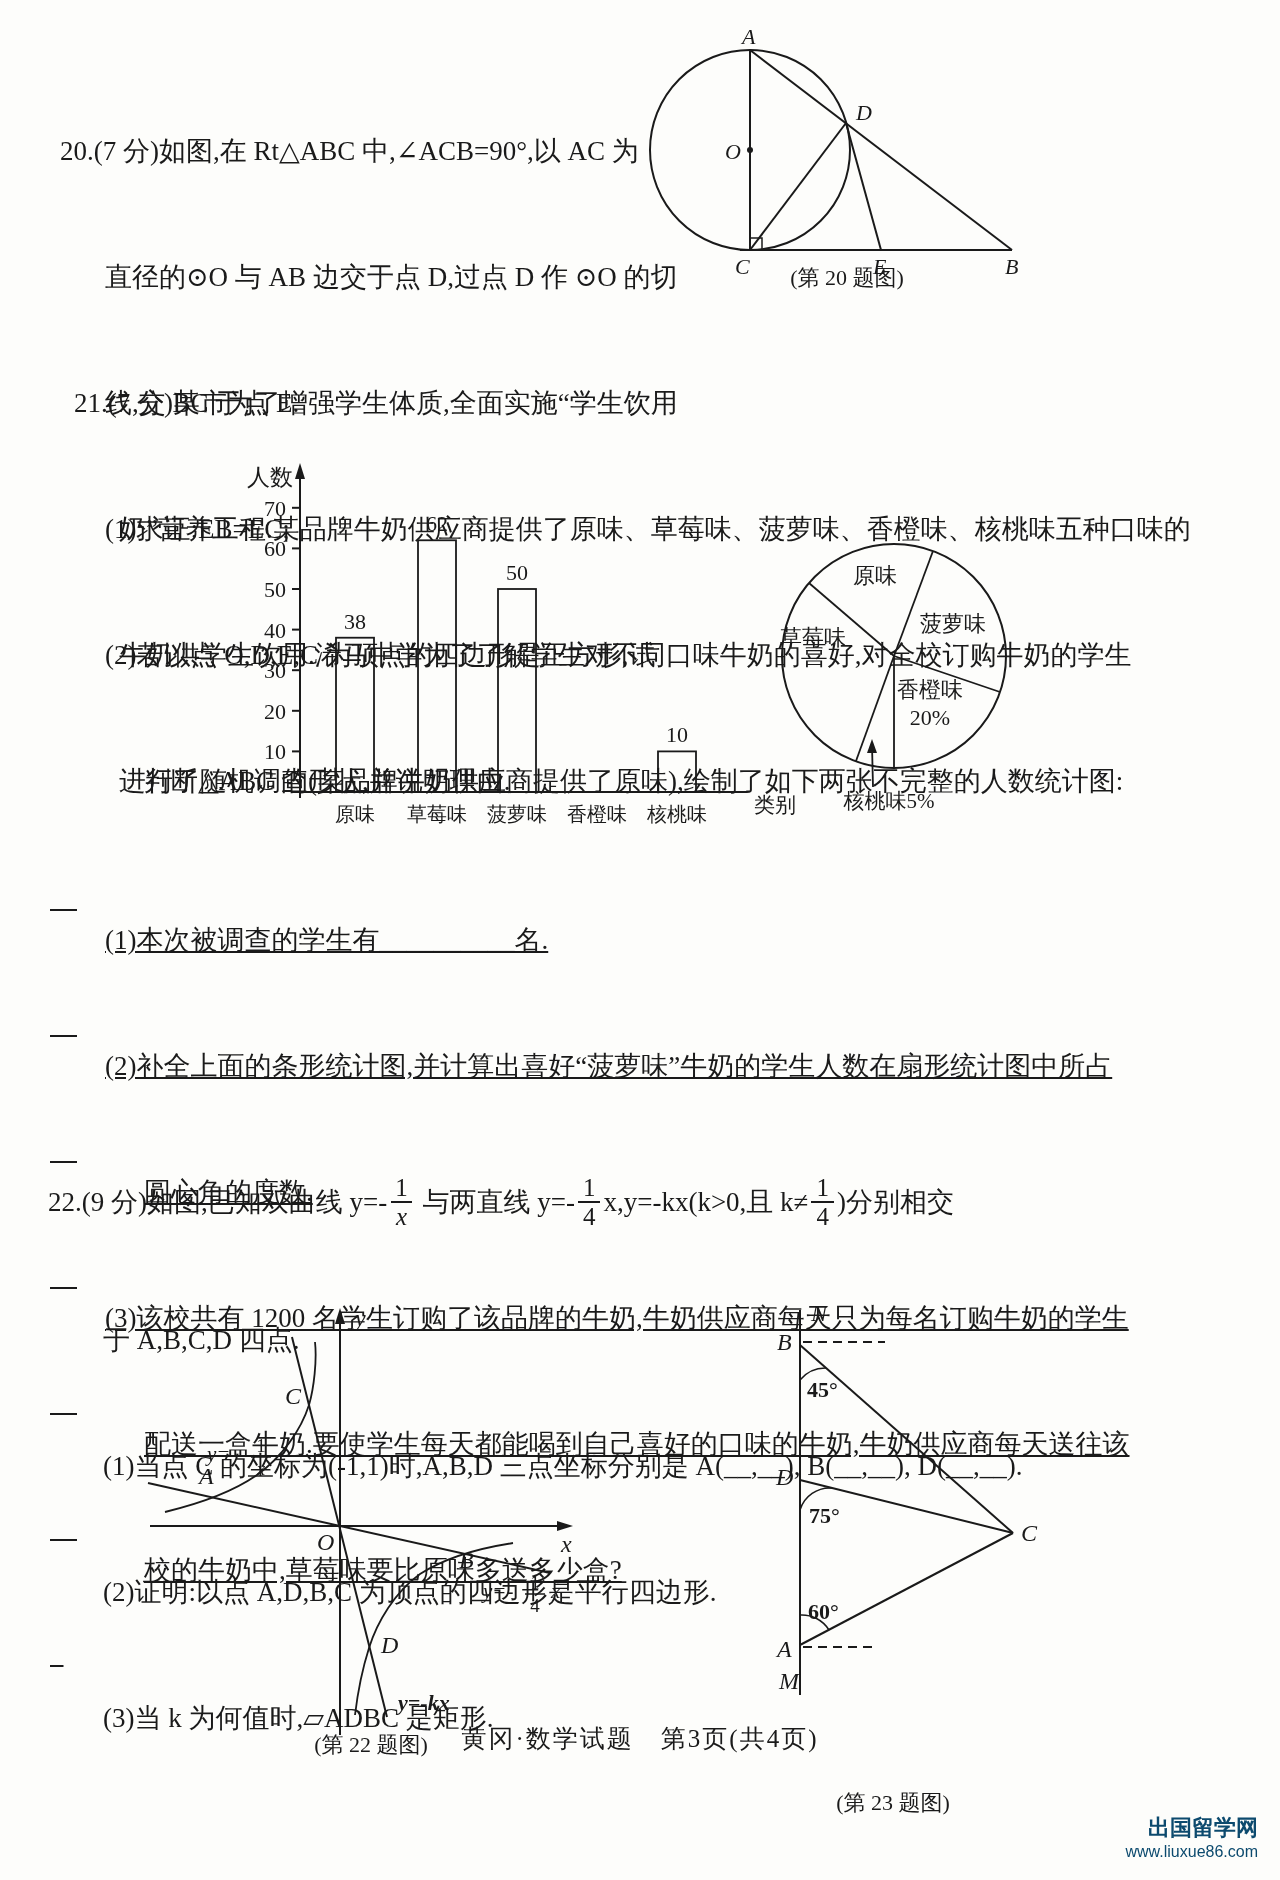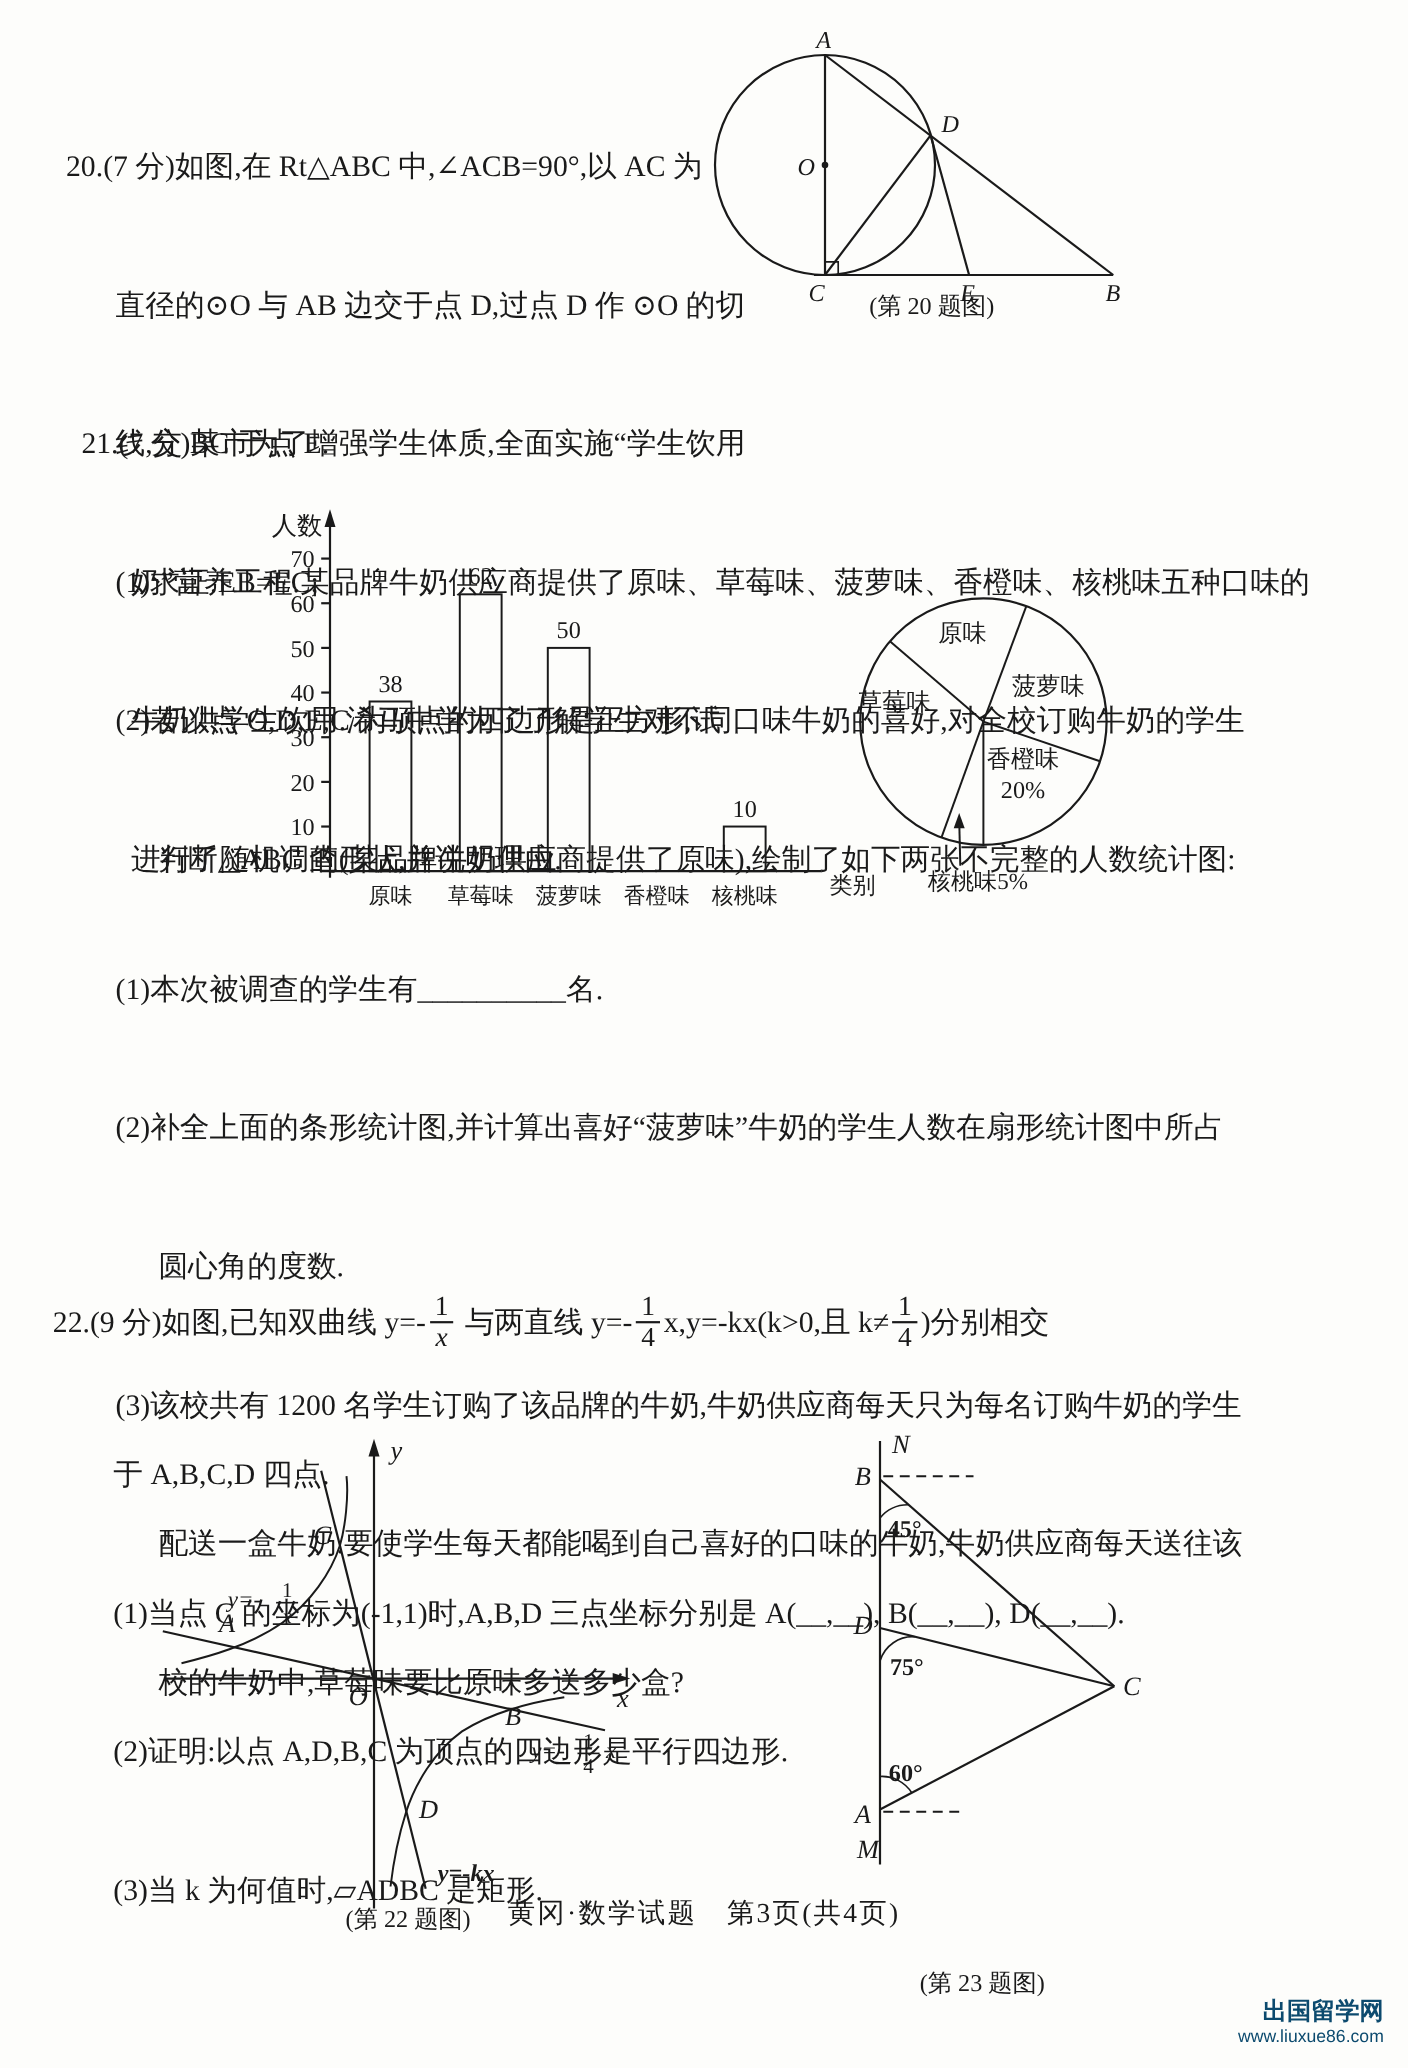--- a/index.html
+++ b/index.html
@@ -107,21 +107,21 @@
     <line x1="118" y1="272" x2="117" y2="230" stroke="#1a1a1a" stroke-width="1.8"></line>
     <polygon points="117,224 112,238 122,238" fill="#1a1a1a"></polygon>
     <text x="120" y="68" font-size="22" text-anchor="middle">原味</text>
     <text x="198" y="116" font-size="22" text-anchor="middle">菠萝味</text>
     <text x="58" y="130" font-size="22" text-anchor="middle">草莓味</text>
     <text x="175" y="182" font-size="22" text-anchor="middle">香橙味</text>
     <text x="175" y="210" font-size="22" text-anchor="middle">20%</text>
     <text x="134" y="293" font-size="21" text-anchor="middle"><tspan>核桃味</tspan><tspan>5%</tspan></text>
   </svg>
 
-  <div class="tblock" style="left:50px;top:794px;">
+  <div class="tblock" style="left:50px;top:835px;text-decoration:underline;">
     <div class="tline ind1">(1)本次被调查的学生有__________名.</div>
     <div class="tline ind1">(2)补全上面的条形统计图,并计算出喜好“菠萝味”牛奶的学生人数在扇形统计图中所占</div>
     <div class="tline ind2">圆心角的度数.</div>
     <div class="tline ind1">(3)该校共有 1200 名学生订购了该品牌的牛奶,牛奶供应商每天只为每名订购牛奶的学生</div>
     <div class="tline ind2">配送一盒牛奶.要使学生每天都能喝到自己喜好的口味的牛奶,牛奶供应商每天送往该</div>
     <div class="tline ind2">校的牛奶中,草莓味要比原味多送多少盒?</div>
   </div>
 
   <div class="tblock" style="left:48px;top:1085px;">
     <div class="mathline">

